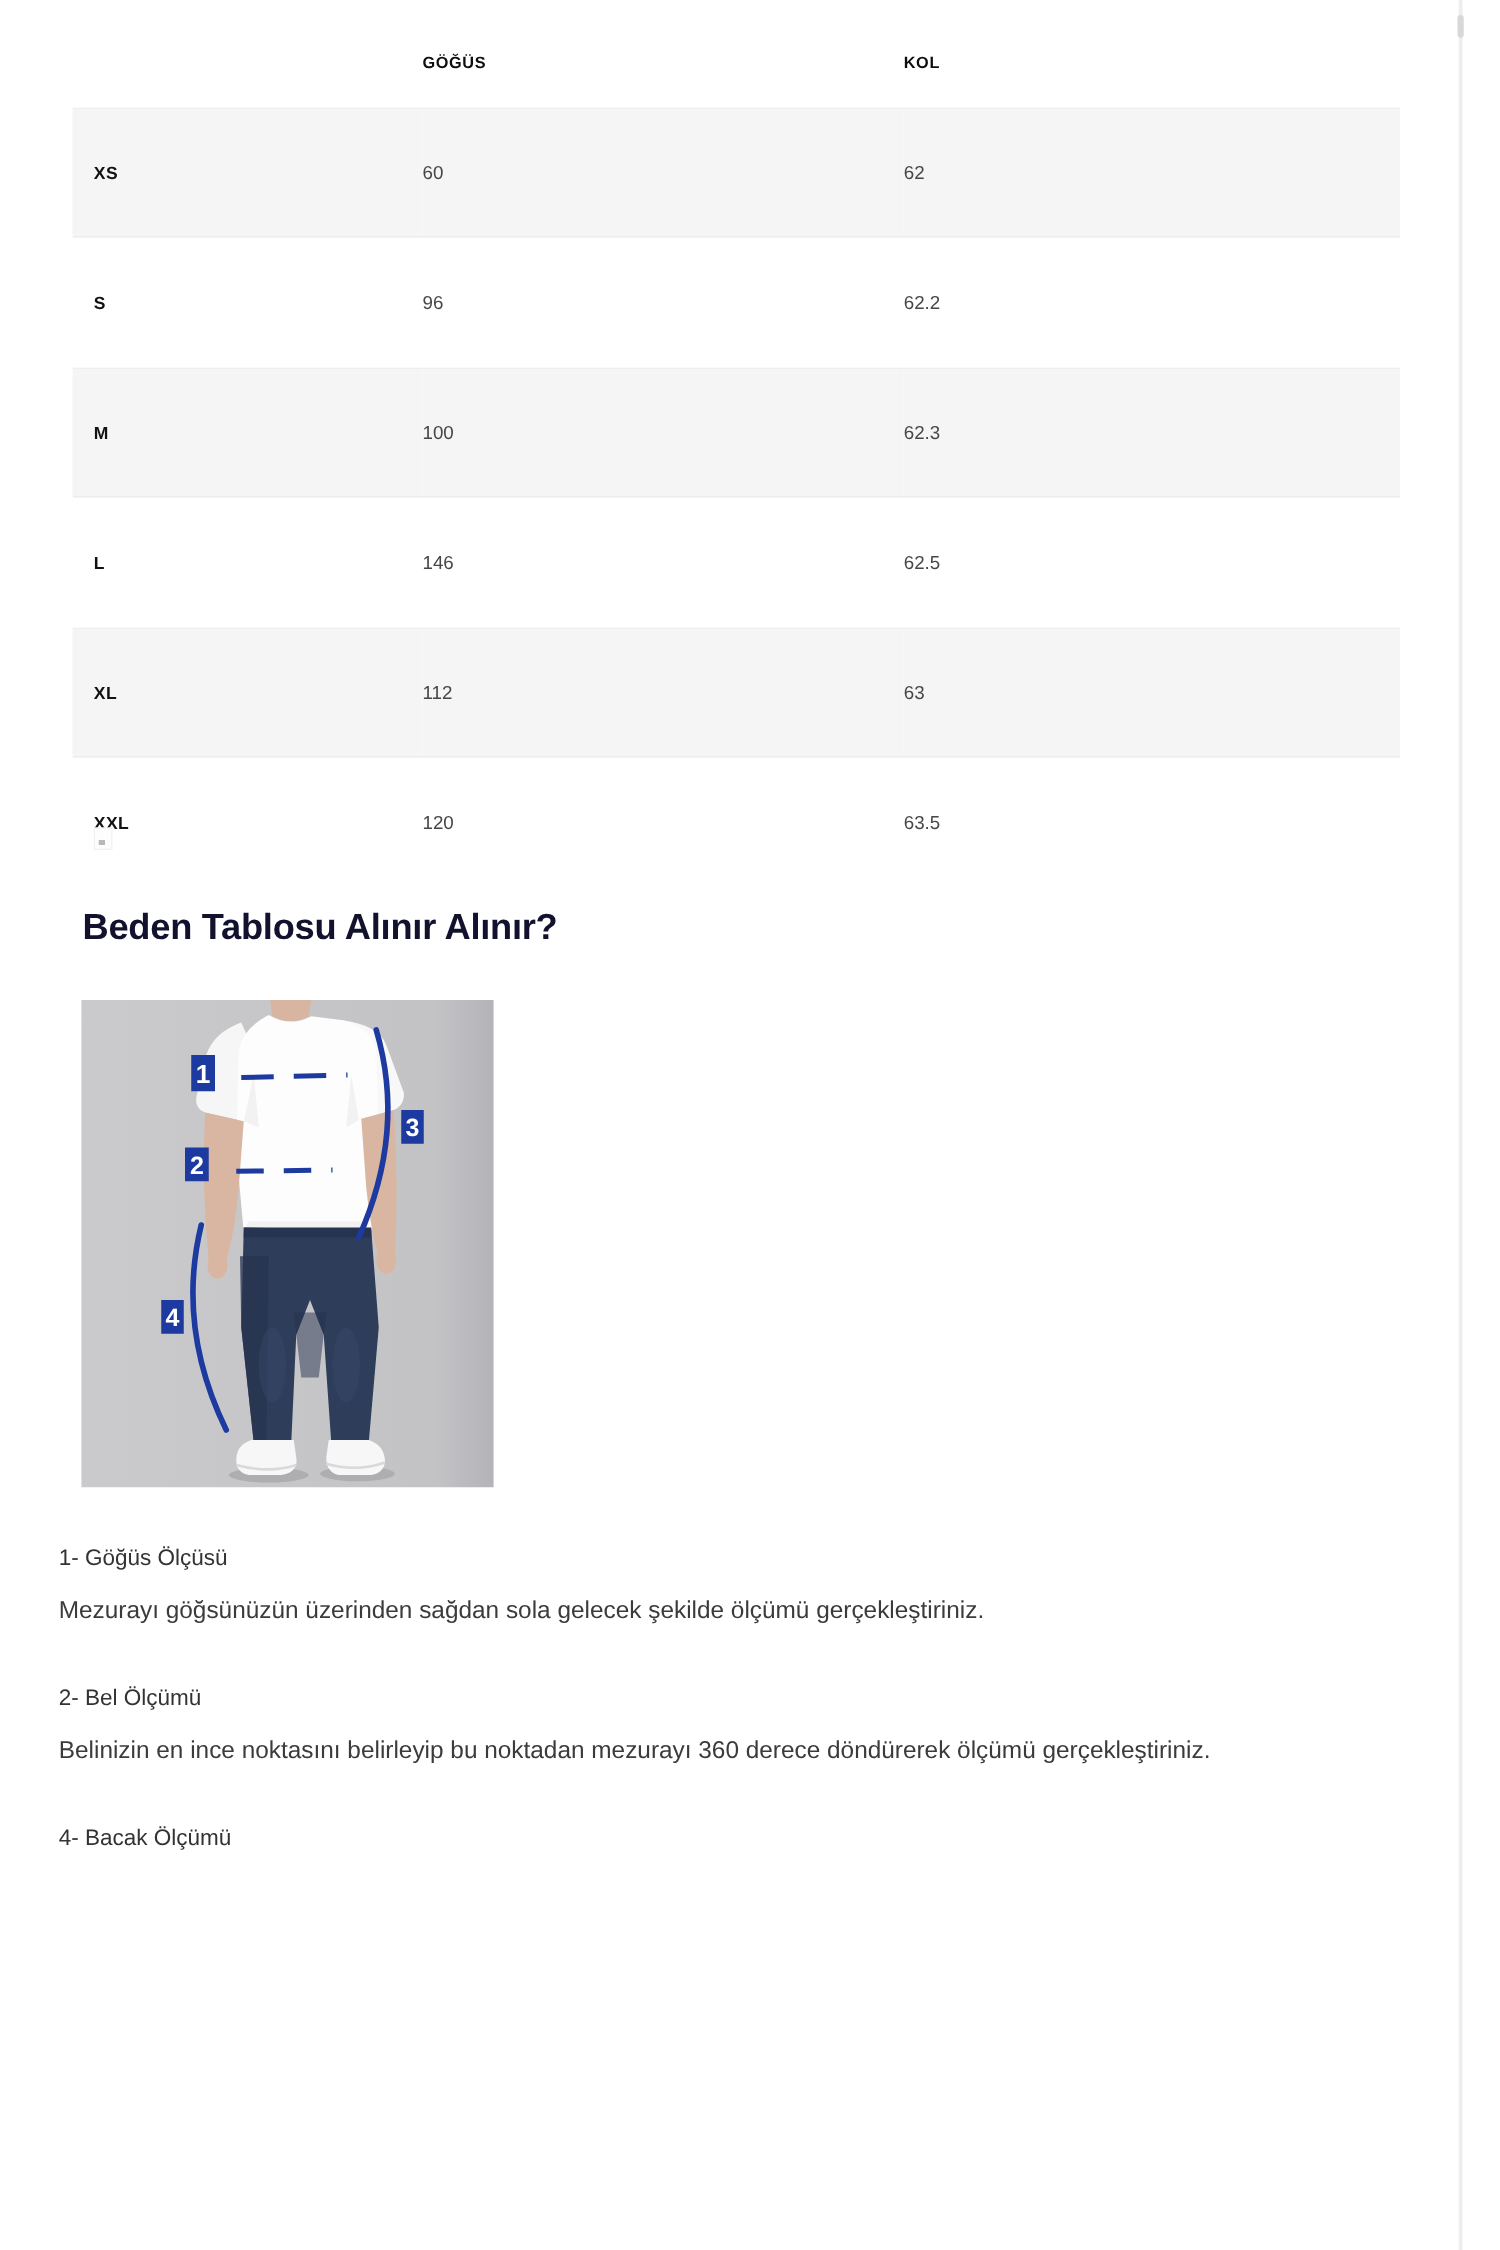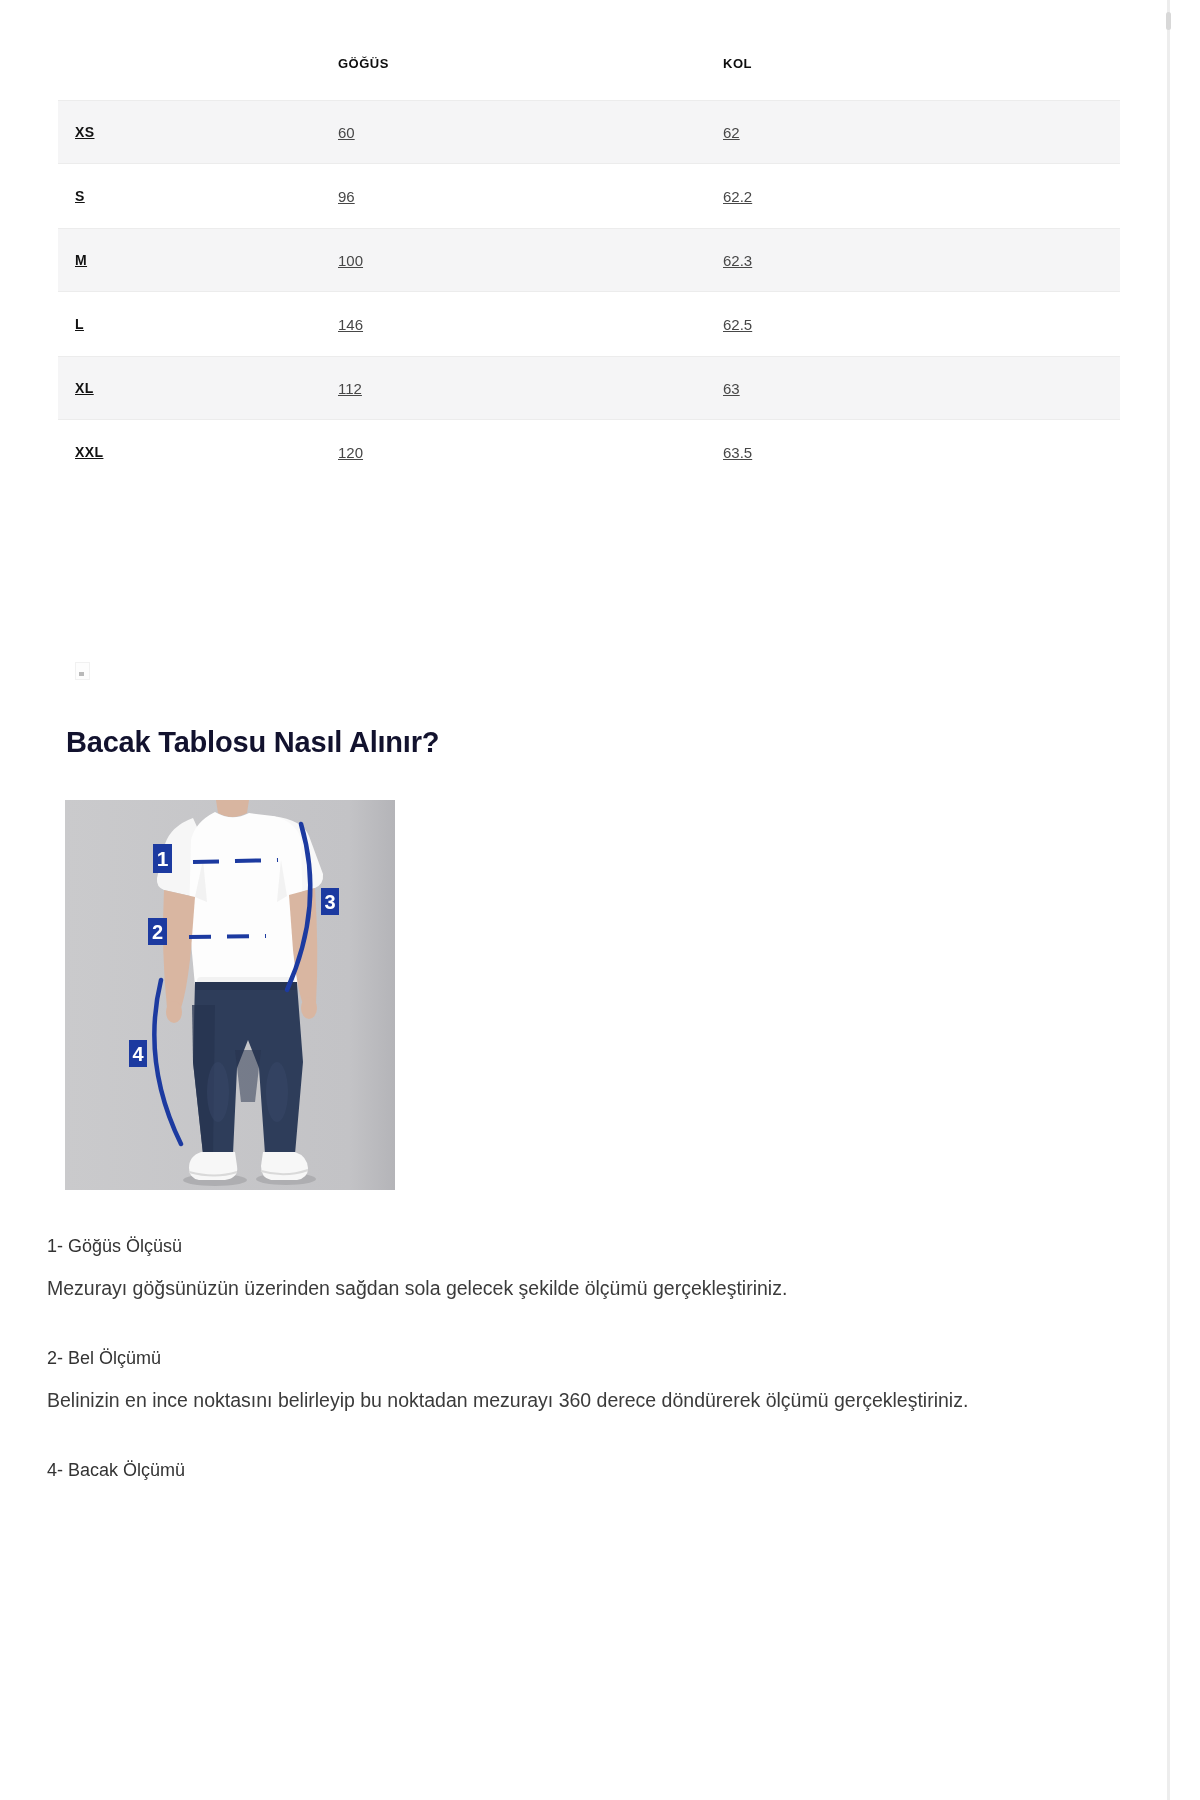--- a/index.html
+++ b/index.html
@@ -8,34 +8,34 @@
     width: 1200px; height: 1800px;
     background: #ffffff;
     font-family: "Liberation Sans", sans-serif;
     position: relative;
     overflow: hidden;
   }
   .page { position: relative; width: 1200px; height: 1800px; }
 
   
   .size-table-wrap {
-    position: absolute; left: 58px; top: 26px; width: 1062px;
+    position: absolute; left: 58px; top: 12px; width: 1062px;
   }
   table.size-table {
     border-collapse: collapse; width: 100%; table-layout: fixed;
   }
   table.size-table th {
     text-align: left; font-size: 13px; font-weight: bold;
     color: #0e0e0e; letter-spacing: 0.5px;
     height: 74px; vertical-align: middle; padding: 0;
   }
   table.size-table th.first { padding-left: 17px; }
   table.size-table td {
-    height: 64px; vertical-align: middle; padding: 0;
-    font-size: 15px; color: #474747; text-decoration: underline;
+    height: 104px; vertical-align: middle; padding: 0;
+    font-size: 15px; color: #474747;
   }
   table.size-table td.size-cell {
     font-weight: bold; font-size: 14px; color: #121212;
     padding-left: 17px; letter-spacing: 0.4px;
   }
   table.size-table tbody tr:nth-child(odd) {
     background: #f5f5f6;
     box-shadow: inset 0 1px 0 #ececec, inset 0 -1px 0 #ececec;
   }
 
@@ -134,21 +134,21 @@
           <td class="size-cell">XXL</td>
           <td>120</td>
           <td>63.5</td>
         </tr>
       </tbody>
     </table>
   </div>
 
   <div class="artifact"></div>
 
-  <h2 class="guide-heading">Bacak Tablosu Nasıl Alınır?</h2>
+  <h2 class="guide-heading">Beden Tablosu Alınır Alınır?</h2>
 
   <div class="figure-photo">
     <svg width="330" height="390" viewBox="0 0 330 390" xmlns="http://www.w3.org/2000/svg">
       <defs>
         <linearGradient id="phbg" x1="0" y1="0" x2="1" y2="0">
           <stop offset="0" stop-color="#cacacc"></stop>
           <stop offset="0.86" stop-color="#c3c3c6"></stop>
           <stop offset="1" stop-color="#b4b4b8"></stop>
         </linearGradient>
       </defs>

